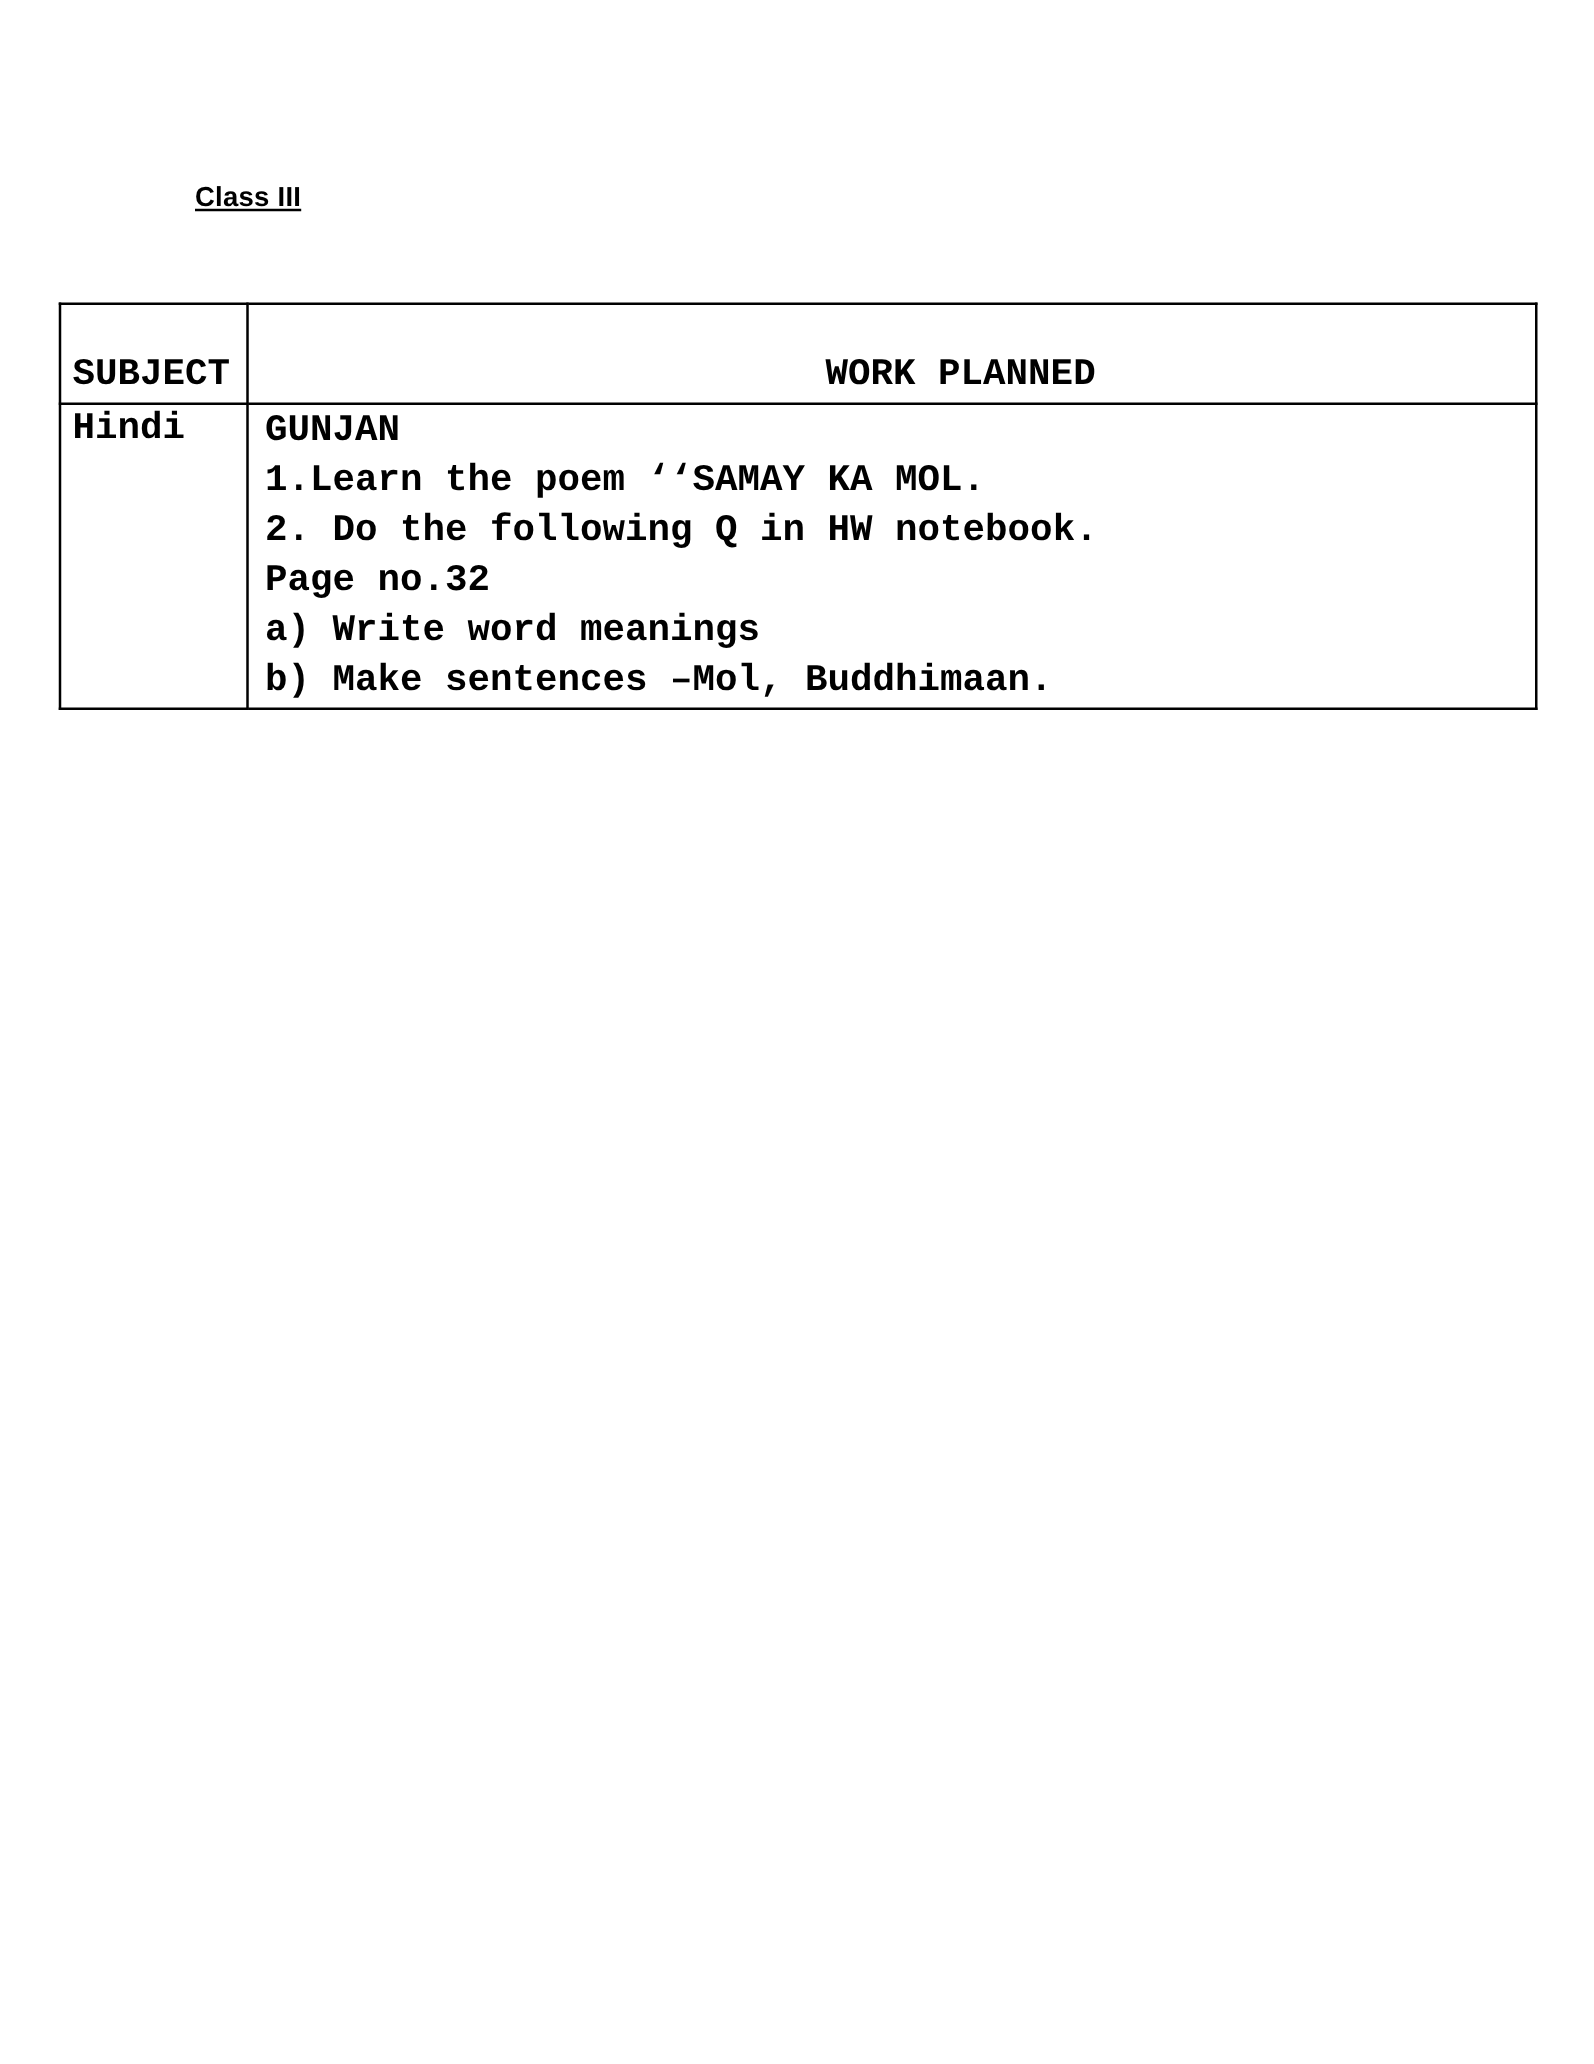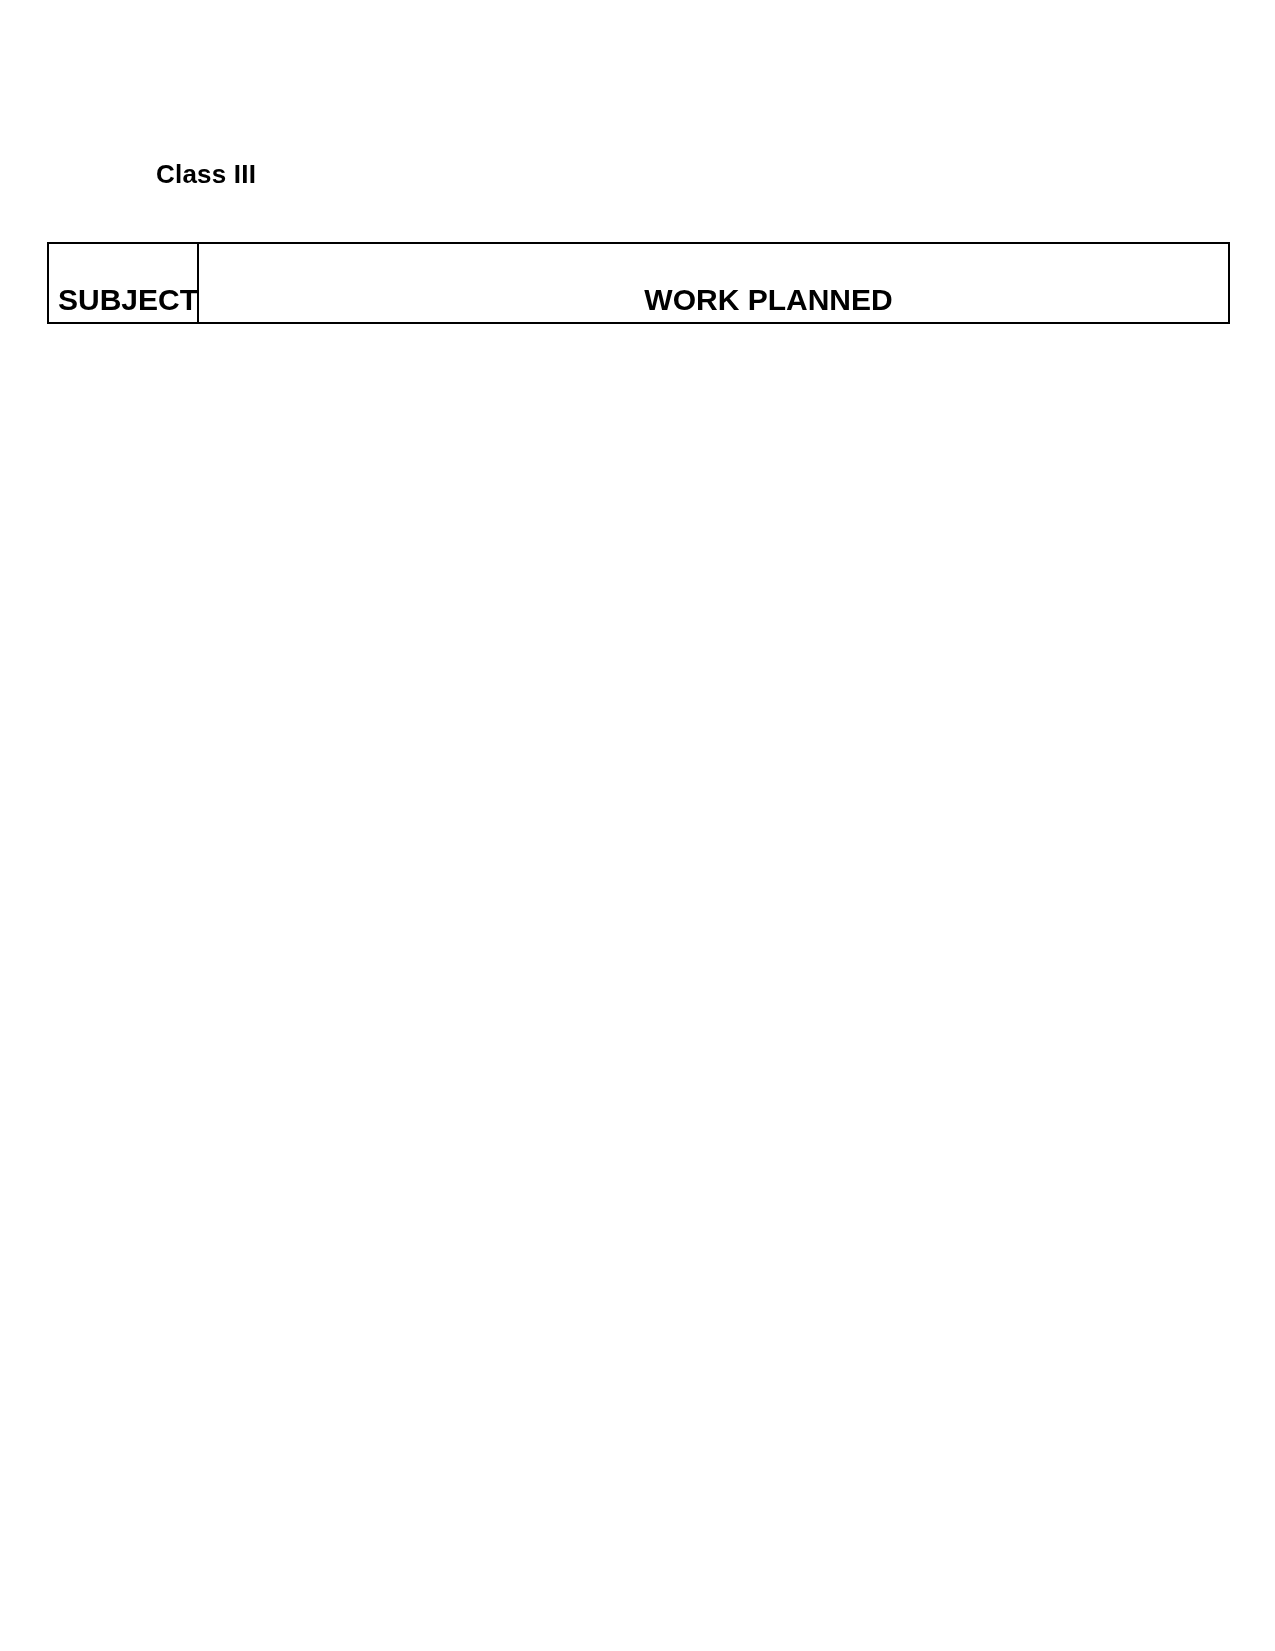--- a/index.html
+++ b/index.html
@@ -11,39 +11,41 @@
     height: 1651px;
     background: #ffffff;
     font-family: "Liberation Sans", sans-serif;
     color: #000000;
     position: relative;
     overflow: hidden;
   }
   .doc-title {
     position: absolute;
     left: 156px;
-    top: 159px;
-    font-size: 26px;
+    top: 145px;
+    font-size: 22px;
     font-weight: bold;
     letter-spacing: 0.2px;
+    text-decoration: underline;
   }
   table.work-table {
     position: absolute;
     left: 47px;
     top: 242px;
     width: 1183px;
     border-collapse: collapse;
     table-layout: fixed;
   }
   table.work-table th,
   table.work-table td {
     border: 2px solid #000000;
     font-size: 30px;
     font-weight: bold;
     color: #000000;
+    font-family: Liberation Mono, monospace;
   }
   col.subject-col { width: 150px; }
   tr.header-row { height: 80px; }
   tr.body-row   { height: 244px; }
   th.subject-header {
     text-align: left;
     vertical-align: bottom;
     padding: 0 0 5px 9px;
   }
   th.work-header {
@@ -74,14 +76,25 @@
 <table class="work-table">
   <colgroup>
     <col class="subject-col">
     <col class="work-col">
   </colgroup>
   <tbody>
     <tr class="header-row">
       <th class="subject-header">SUBJECT</th>
       <th class="work-header">WORK PLANNED</th>
     </tr>
+    <tr class="body-row">
+      <td class="subject-cell">Hindi</td>
+      <td class="work-cell">
+        <div class="work-line">GUNJAN</div>
+        <div class="work-line">1.Learn the poem ‘‘SAMAY KA MOL.</div>
+        <div class="work-line">2. Do the following Q in HW notebook.</div>
+        <div class="work-line">Page no.32</div>
+        <div class="work-line">a) Write word meanings</div>
+        <div class="work-line">b) Make sentences –Mol, Buddhimaan.</div>
+      </td>
+    </tr>
   </tbody>
 </table>
 
 </body></html>

